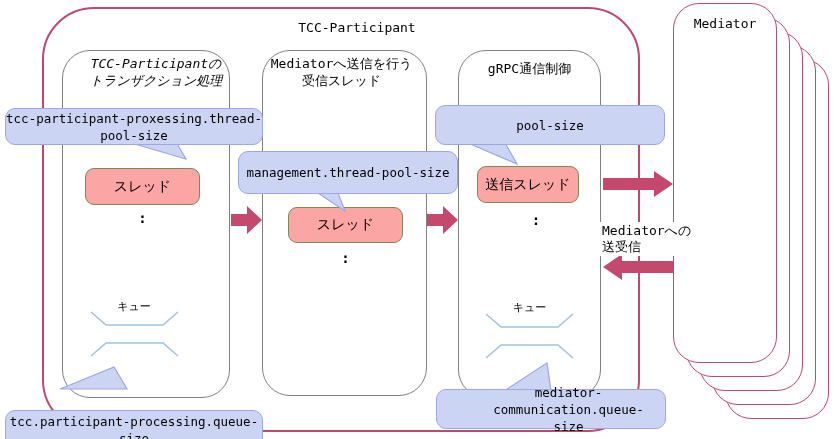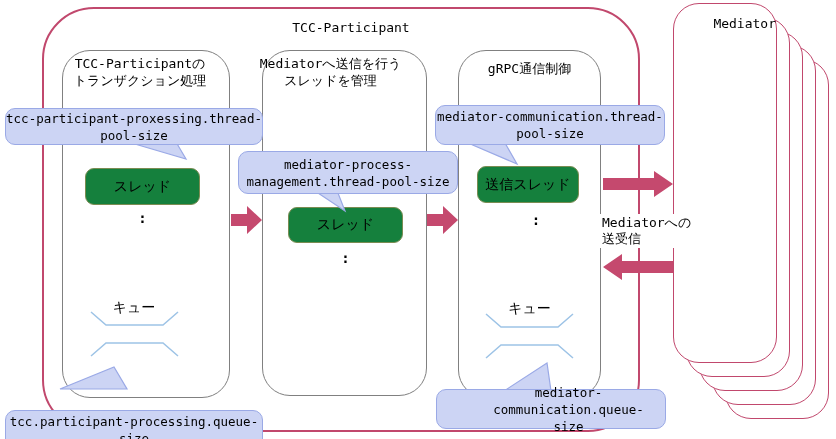--- a/index.html
+++ b/index.html
@@ -2,35 +2,35 @@
 <html style="--pink: #c1486d; --arrow: #c5496e; --gray-border: #808080; --green-border: #7a8c52; --callout-fill: #ccd4f4; --callout-border: #9aa9e6; --queue-line: #9dc3e6; --text: #000000;"><head>
 <meta charset="utf-8">
 <style>
   html,body{margin:0;padding:0;background:#ffffff;}
   body{font-family:"DejaVu Sans Mono","DejaVu Sans","Liberation Sans",sans-serif;color:var(--text,#000);}
   .stage{position:relative;width:836px;height:439px;overflow:hidden;background:#fff;}
   .abs{position:absolute;box-sizing:border-box;}
 
   
   .outer-rect{left:42px;top:7px;width:598px;height:425px;border:2px solid var(--pink,#c1486d);border-radius:52px;z-index:1;background:transparent;}
-  .outer-label{left:52px;top:20px;width:598px;text-align:center;font-size:13px;z-index:2;}
+  .outer-label{left:58px;top:20px;width:598px;text-align:center;font-size:13px;z-index:2;}
 
   
   .med-layer{width:104px;height:360px;background:#fff;border:1.5px solid var(--pink,#c1486d);border-radius:26px;z-index:1;}
-  .med-label{padding-top:12px;text-align:right;font-size:13px;}
+  .med-label{padding-top:12px;text-align:center;font-size:13px;}
 
   
   .section{background:#fff;border:1.5px solid var(--gray-border,#808080);border-radius:28px;z-index:3;}
   .sec-title{z-index:4;text-align:center;font-size:13px;line-height:17px;}
 
   
-  .thread-box{background:#15803d;border:1.5px solid var(--green-border,#7a8c52);border-radius:9px;z-index:4;
+  .thread-box{background:#fca5a5;border:1.5px solid var(--green-border,#7a8c52);border-radius:9px;z-index:4;
               display:flex;align-items:center;justify-content:center;font-size:14px;}
   .dots{z-index:4;text-align:center;font-size:14px;font-weight:bold;}
-  .queue-label{z-index:4;text-align:center;font-size:14px;}
+  .queue-label{z-index:4;text-align:center;font-size:11px;}
 
   
   .overlay{left:0;top:0;width:836px;height:439px;z-index:5;}
 
   
   .callout{background:var(--callout-fill,#ccd4f4);border:1.5px solid var(--callout-border,#9aa9e6);border-radius:10px;
            z-index:6;text-align:center;font-size:12.5px;line-height:17px;display:flex;flex-direction:column;justify-content:center;}
   .caption{z-index:6;background:#fff;font-size:13px;line-height:16px;white-space:nowrap;padding:1px 2px;}
 </style>
 </head>
@@ -43,34 +43,34 @@
 
   <div class="abs med-layer" style="left:725px;top:59px;"></div>
   <div class="abs med-layer" style="left:712px;top:45px;"></div>
   <div class="abs med-layer" style="left:699px;top:31px;"></div>
   <div class="abs med-layer" style="left:686px;top:17px;"></div>
   <div class="abs med-layer" style="left:673px;top:3px;">
     <div class="med-label">Mediator</div>
   </div>
 
   <div class="abs section" style="left:62px;top:50px;width:168px;height:348px;"></div>
-  <div class="abs sec-title" style="left:56px;top:55px;width:168px;">
+  <div class="abs sec-title" style="left:72px;top:55px;width:168px;font-style:italic;">
     <span>TCC-Participantの</span><br>
     <span>トランザクション処理</span>
   </div>
   <div class="abs thread-box" style="left:85px;top:168px;width:115px;height:37px;">
     <span>スレッド</span>
   </div>
   <div class="abs dots" style="left:85px;top:210px;width:115px;">:</div>
   <div class="abs queue-label" style="left:90px;top:299px;width:88px;">キュー</div>
 
   <div class="abs section" style="left:262px;top:50px;width:165px;height:346px;"></div>
-  <div class="abs sec-title" style="left:248px;top:55px;width:165px;text-align:center;">
+  <div class="abs sec-title" style="left:259px;top:55px;width:165px;text-align:center;">
     <span>Mediatorへ送信を行う</span><br>
-    <span>スレッドを管理</span>
+    <span>受信スレッド</span>
   </div>
   <div class="abs thread-box" style="left:288px;top:207px;width:115px;height:36px;">
     <span>スレッド</span>
   </div>
   <div class="abs dots" style="left:288px;top:250px;width:115px;">:</div>
 
   <div class="abs section" style="left:458px;top:50px;width:143px;height:348px;"></div>
   <div class="abs sec-title" style="left:458px;top:60px;width:143px;">gRPC通信制御</div>
   <div class="abs thread-box" style="left:477px;top:166px;width:102px;height:37px;">
     <span>送信スレッド</span>
@@ -99,30 +99,28 @@
 
   <div class="abs callout" style="left:5px;top:108px;width:258px;height:37px;">
     <div>tcc-participant-proxessing.thread-</div>
     <div>pool-size</div>
   </div>
   <div class="abs callout" style="left:5px;top:410px;width:258px;height:40px;">
     <div>tcc.participant-processing.queue-</div>
     <div>size</div>
   </div>
   <div class="abs callout" style="left:238px;top:151px;width:220px;height:43px;">
-    <div>mediator-process-</div>
     <div>management.thread-pool-size</div>
   </div>
   <div class="abs callout" style="left:435px;top:105px;width:230px;height:40px;">
-    <div>mediator-communication.thread-</div>
     <div>pool-size</div>
   </div>
   <div class="abs callout" style="left:436px;top:389px;width:230px;height:40px;padding-left:35px;">
     <div>mediator-communication.queue-</div>
     <div>size</div>
   </div>
 
-  <div class="abs caption" style="left:600px;top:214px;">
+  <div class="abs caption" style="left:600px;top:222px;">
     <div>Mediatorへの</div>
     <div>送受信</div>
   </div>
 
 </div>
 
 </body></html>

